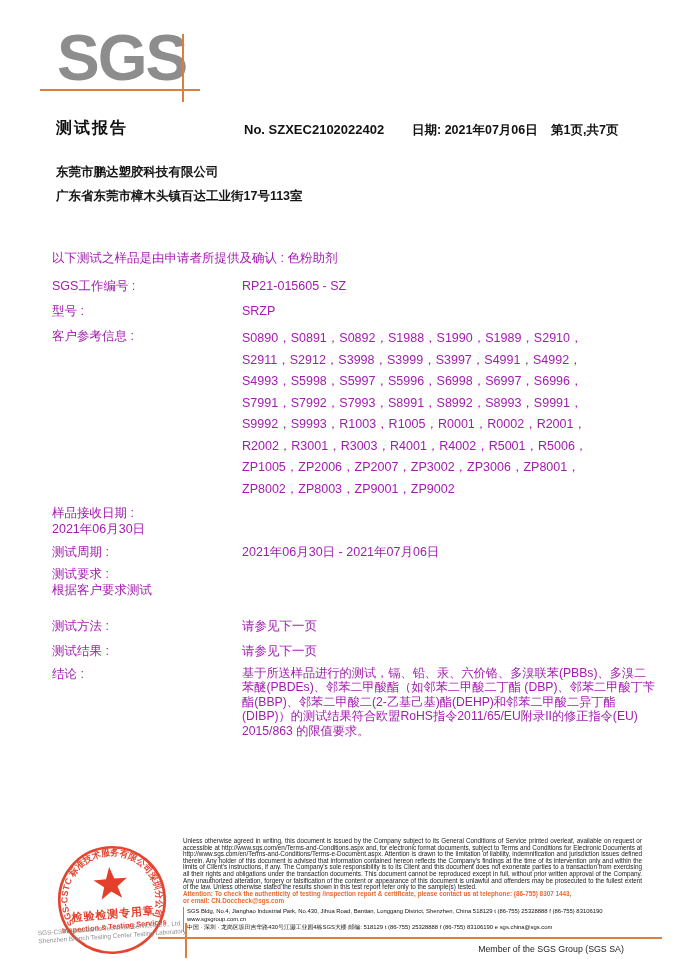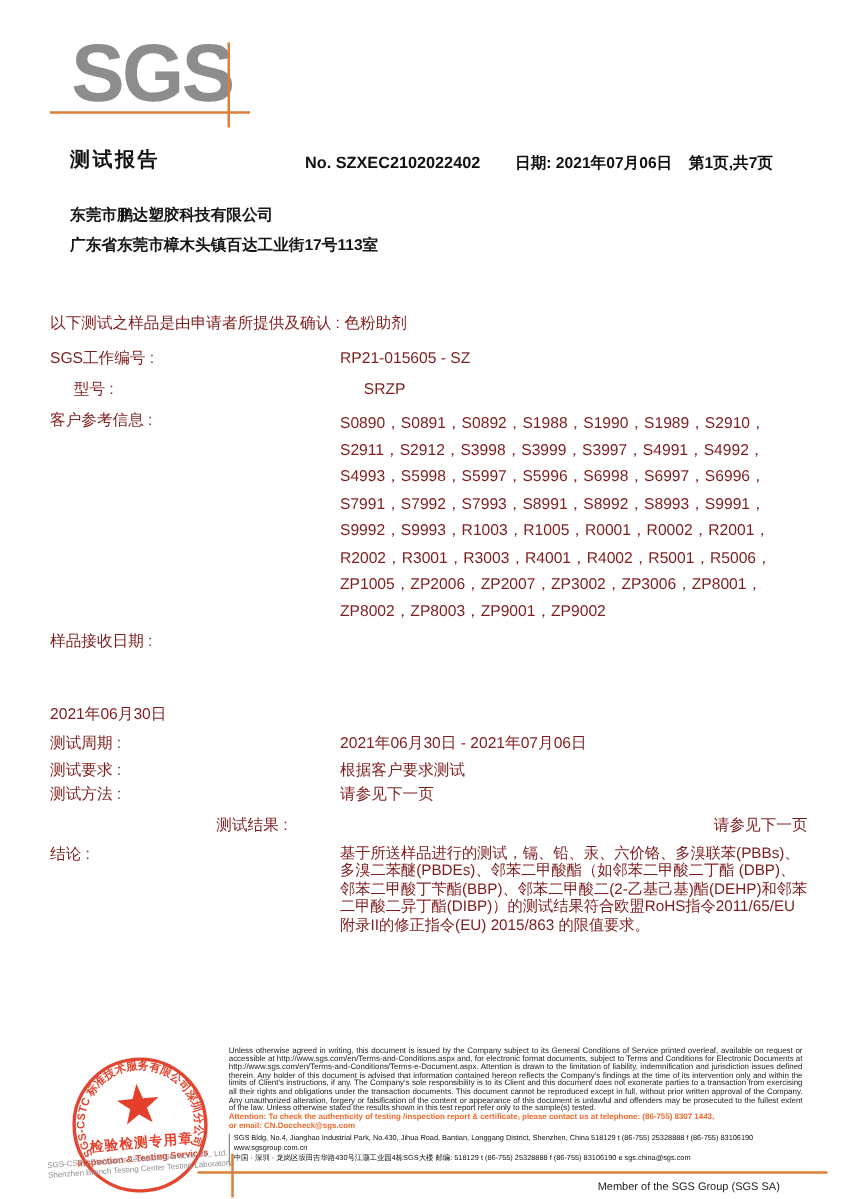--- a/index.html
+++ b/index.html
@@ -12,34 +12,34 @@
   #logo{left:57px;top:28px;font-size:64px;font-weight:bold;color:#8d8d8d;
         letter-spacing:-2px;line-height:60px;transform:scaleY(1.02);}
   #rule-top{left:40px;top:89px;width:160px;height:2px;background:#dd7e3b;}
   #tick-top{left:182px;top:34px;width:2px;height:68px;background:#dd7e3b;}
   #t-title{left:56px;top:118px;font-size:16px;font-weight:bold;letter-spacing:2px;color:#111;}
   #t-no{left:244px;top:122px;font-size:13px;font-weight:bold;color:#111;}
   #t-date{left:412px;top:122px;font-size:12.5px;font-weight:bold;color:#111;}
   #t-page{left:551px;top:122px;font-size:12.5px;font-weight:bold;color:#111;}
   #applicant{left:56px;top:160px;font-size:12.5px;font-weight:bold;line-height:24px;color:#161616;}
   
-  #info{left:40px;top:250px;width:606px;font-size:12.5px;line-height:16px;color:#7f1d1d;}
+  #info{left:52px;top:250px;width:606px;font-size:12.5px;line-height:16px;color:#a21caf;}
   #info .intro{margin-bottom:12px;}
-  .row{display:flex;gap:42px;}
+  .row{display:flex;}
   .row .lbl{width:190px;flex:none;}
   .row .val{flex:1;}
   .r-job{margin-bottom:9px;}
-  .r-model{margin-bottom:9px;margin-left:19px;}
+  .r-model{margin-bottom:9px;}
   .r-refs{margin-bottom:5px;}
   .ref-line{line-height:21.5px;}
   .r-receipt{margin-bottom:7px;flex-direction:column;}
   .r-period{margin-bottom:6px;}
-  .r-req{margin-bottom:3px;}
+  .r-req{margin-bottom:20px;flex-direction:column;}
   .r-method{margin-bottom:9px;}
-  .r-result{margin-bottom:7px;text-align:right;}
+  .r-result{margin-bottom:7px;}
   .r-conclusion .val{line-height:14.4px;font-size:12.2px;}
   
   #stamp{left:50px;top:843px;width:124px;height:114px;transform:rotate(-5deg);}
   #lab-lines{left:38px;top:924px;width:152px;font-size:6.4px;line-height:8px;
              color:#8f8f8f;transform:rotate(-4deg);}
   #footer-right{left:183px;top:838px;width:459px;}
   .disclaimer{font-size:6.35px;line-height:6.6px;text-align:justify;color:#1b1b1b;}
   .attention{font-size:6.35px;line-height:6.9px;color:#ed6a2d;font-weight:bold;}
   .addresses{margin-top:2px;font-size:5.9px;line-height:8.4px;color:#111;
              border-left:1px solid #8a8a8a;padding-left:3px;}

